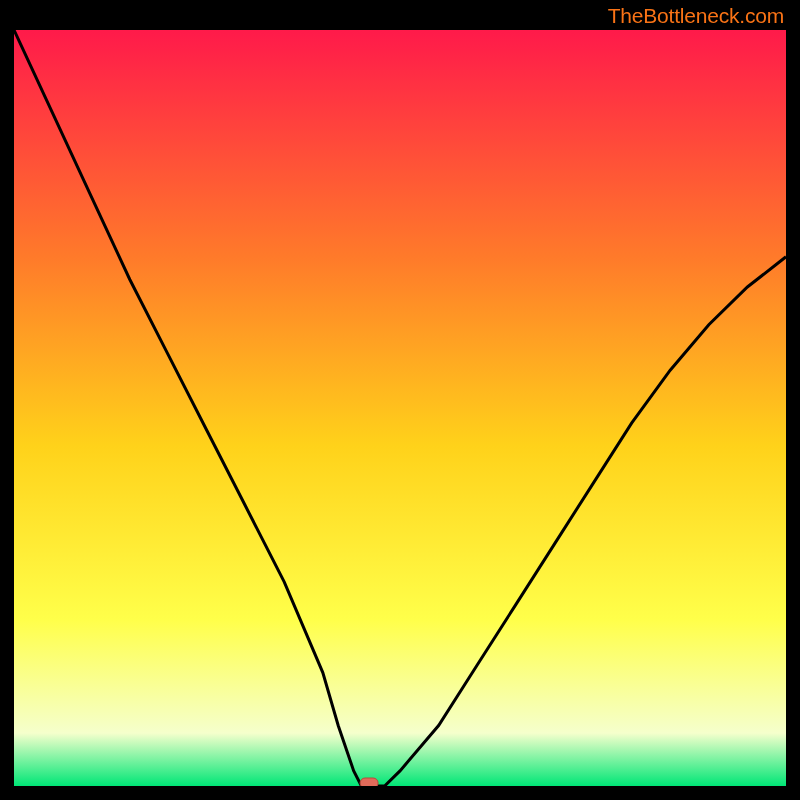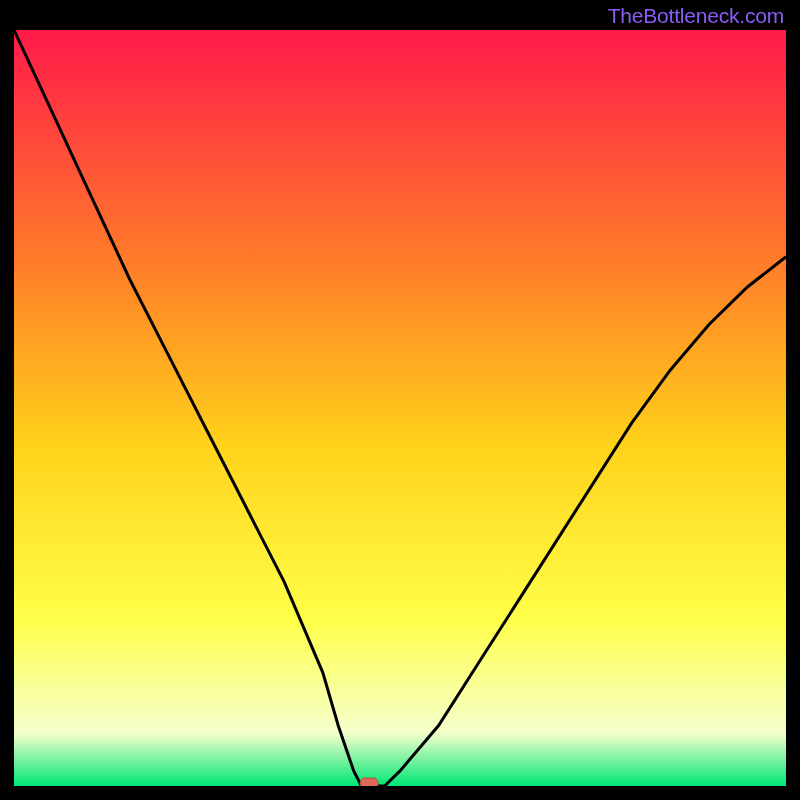--- a/index.html
+++ b/index.html
@@ -16,21 +16,21 @@
     top: 0;
     left: 0;
     width: 800px;
     height: 800px;
     background: #000;
   }
   .attribution {
     position: absolute;
     top: 4px;
     right: 16px;
-    color: #8b5cf6;
+    color: #f97316;
     font-size: 21px;
     font-weight: 500;
     letter-spacing: -0.2px;
   }
   .plot {
     position: absolute;
     top: 30px;
     left: 14px;
     width: 772px;
     height: 756px;

